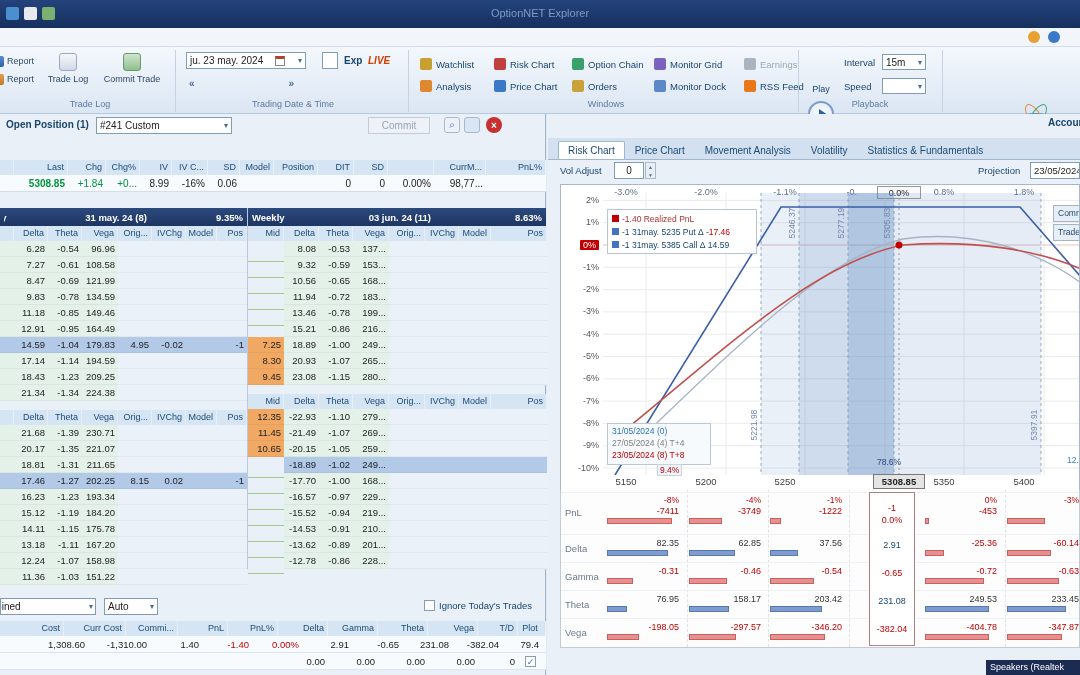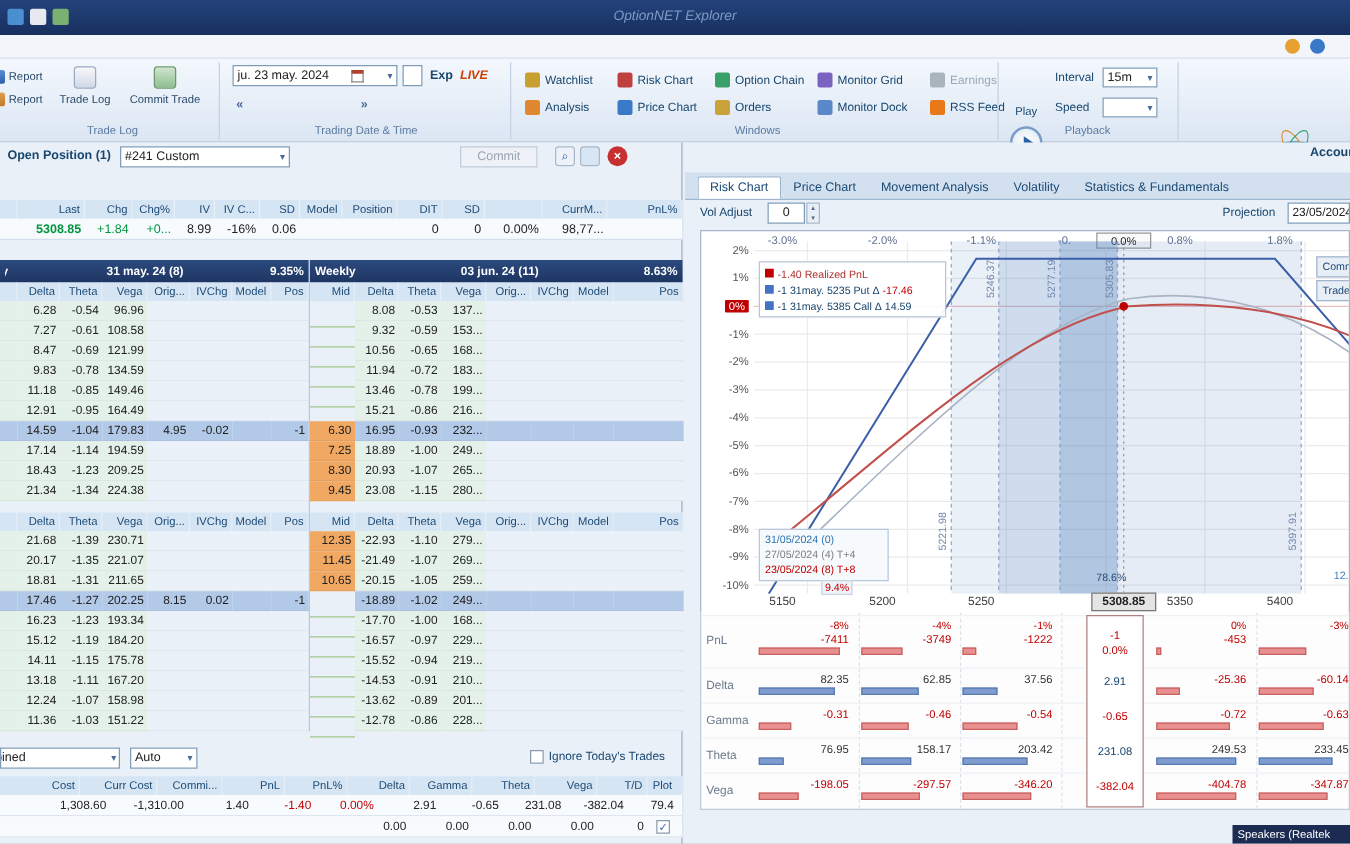--- a/index.html
+++ b/index.html
@@ -1,20 +1,20 @@
 <!DOCTYPE html>
 <html><head>
 <meta charset="utf-8">
 <style>
   * { margin:0; padding:0; box-sizing:border-box; }
   body { font-family:"Liberation Sans", sans-serif; background:#444; }
   #app { position:relative; width:1080px; height:675px; overflow:hidden; background:#e2ebf5; font-size:10px; color:#222; }
 
   
-  .titlebar { position:absolute; left:0; top:0; width:1080px; height:28px; background:linear-gradient(#24437c,#16305e);font-style:italic; }
+  .titlebar { position:absolute; left:0; top:0; width:1080px; height:28px; background:linear-gradient(#24437c,#16305e); }
   .titlebar .ticon { position:absolute; top:7px; width:13px; height:13px; border-radius:2px; }
   .title-text { position:absolute; left:0; right:0; top:7px; text-align:center; color:#7e9ac8; font-size:11px; }
   .menubar { position:absolute; left:0; top:28px; width:1080px; height:19px; background:#f2f6fb; border-bottom:1px solid #d2dcec; }
   .menu-item { position:absolute; top:3px; font-size:10.5px; color:#333; padding:1px 4px;margin-top:18px; }
   .mb-icon { position:absolute; top:3px; width:12px; height:12px; border-radius:50%; }
   .ribbon { position:absolute; left:0; top:47px; width:1080px; height:67px; background:linear-gradient(#f4f8fd,#dbe6f3); border-bottom:1px solid #b9c9dd; }
   .rdiv { position:absolute; top:3px; height:62px; width:1px; background:#c4d2e4; }
   .rlabel { position:absolute; top:52px; font-size:9px; color:#5a7aa2; text-align:center; }
   .bigbtn { position:absolute; top:4px; height:45px; text-align:center; font-size:9px; color:#2b4a6b; cursor:default; }
   .bigbtn .bicon { margin:2px auto 3px; width:18px; height:18px; border-radius:3px; }
@@ -189,21 +189,21 @@
       <div class="bicon" style="background:linear-gradient(#f8f8f8,#d0d8e8);border:1px solid #9aaac0"></div>
       <span>Trade Log</span>
     </div>
     <div class="bigbtn" style="left:98px;width:68px">
       <div class="bicon" style="background:linear-gradient(#cfe4cf,#8fbf8f);border:1px solid #6a9a6a"></div>
       <span>Commit Trade</span>
     </div>
     <div class="rlabel" style="left:30px;width:120px">Trade Log</div>
     <div class="rdiv" style="left:175px"></div>
 
-    <div class="field" style="left:186px;top:5px;width:132px;height:17px">
+    <div class="field" style="left:186px;top:5px;width:120px;height:17px">
       <span>ju. 23 may. 2024</span>
       <span class="cal-glyph"></span>
       <span class="car">▾</span>
     </div>
     <div class="field" style="left:322px;top:5px;width:16px;height:17px"></div>
     <div style="position:absolute;left:344px;top:8px;font-size:10px;font-weight:bold;color:#17456e">Exp</div>
     <div style="position:absolute;left:368px;top:8px;font-size:10px;font-weight:bold;font-style:italic;color:#d04000">LIVE</div>
     <div class="navrow" style="left:184px;top:31px">
       <span class="arr">«</span>
       <span style="display:flex">
@@ -644,30 +644,20 @@
         <div class="ccell"></div>
         <div class="ccell"></div>
         <div class="ccell"></div>
         <div class="ccell"></div>
       </div>
         <div class="crow">
         <div class="ccell gr">5.50</div>
         <div class="ccell">15.21</div>
         <div class="ccell">-0.86</div>
         <div class="ccell">216...</div>
-        <div class="ccell"></div>
-        <div class="ccell"></div>
-        <div class="ccell"></div>
-        <div class="ccell"></div>
-      </div>
-        <div class="crow hl">
-        <div class="ccell og">6.30</div>
-        <div class="ccell">16.95</div>
-        <div class="ccell">-0.93</div>
-        <div class="ccell">232...</div>
         <div class="ccell"></div>
         <div class="ccell"></div>
         <div class="ccell"></div>
         <div class="ccell"></div>
       </div>
         <div class="crow">
         <div class="ccell og">7.25</div>
         <div class="ccell">18.89</div>
         <div class="ccell">-1.00</div>
         <div class="ccell">249...</div>

